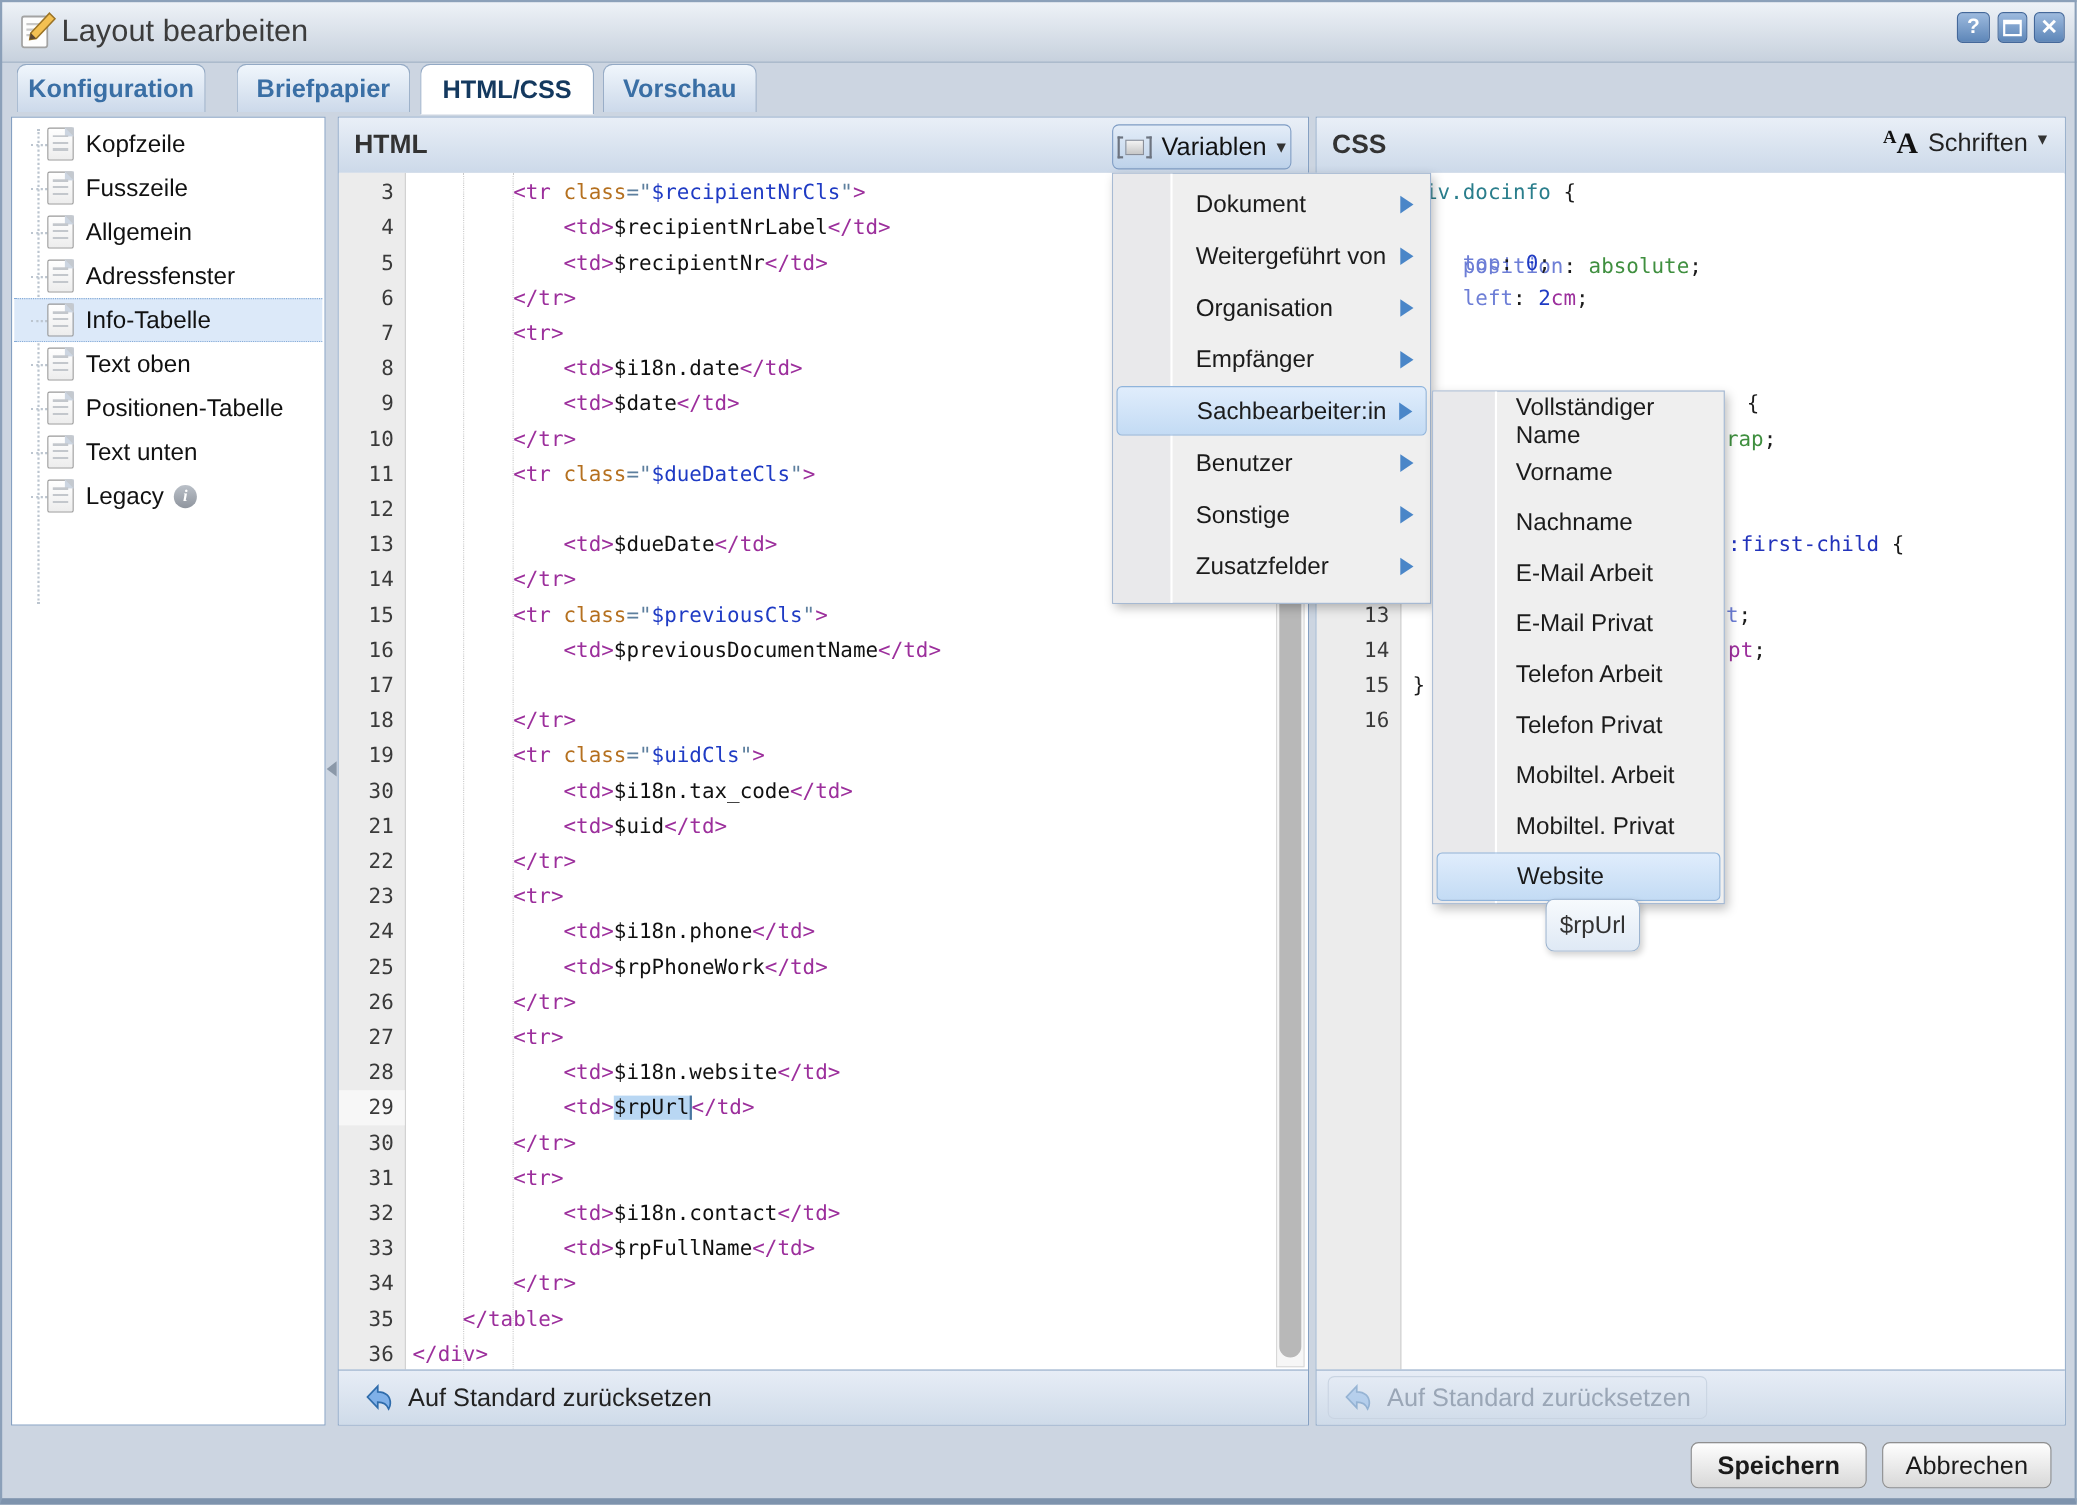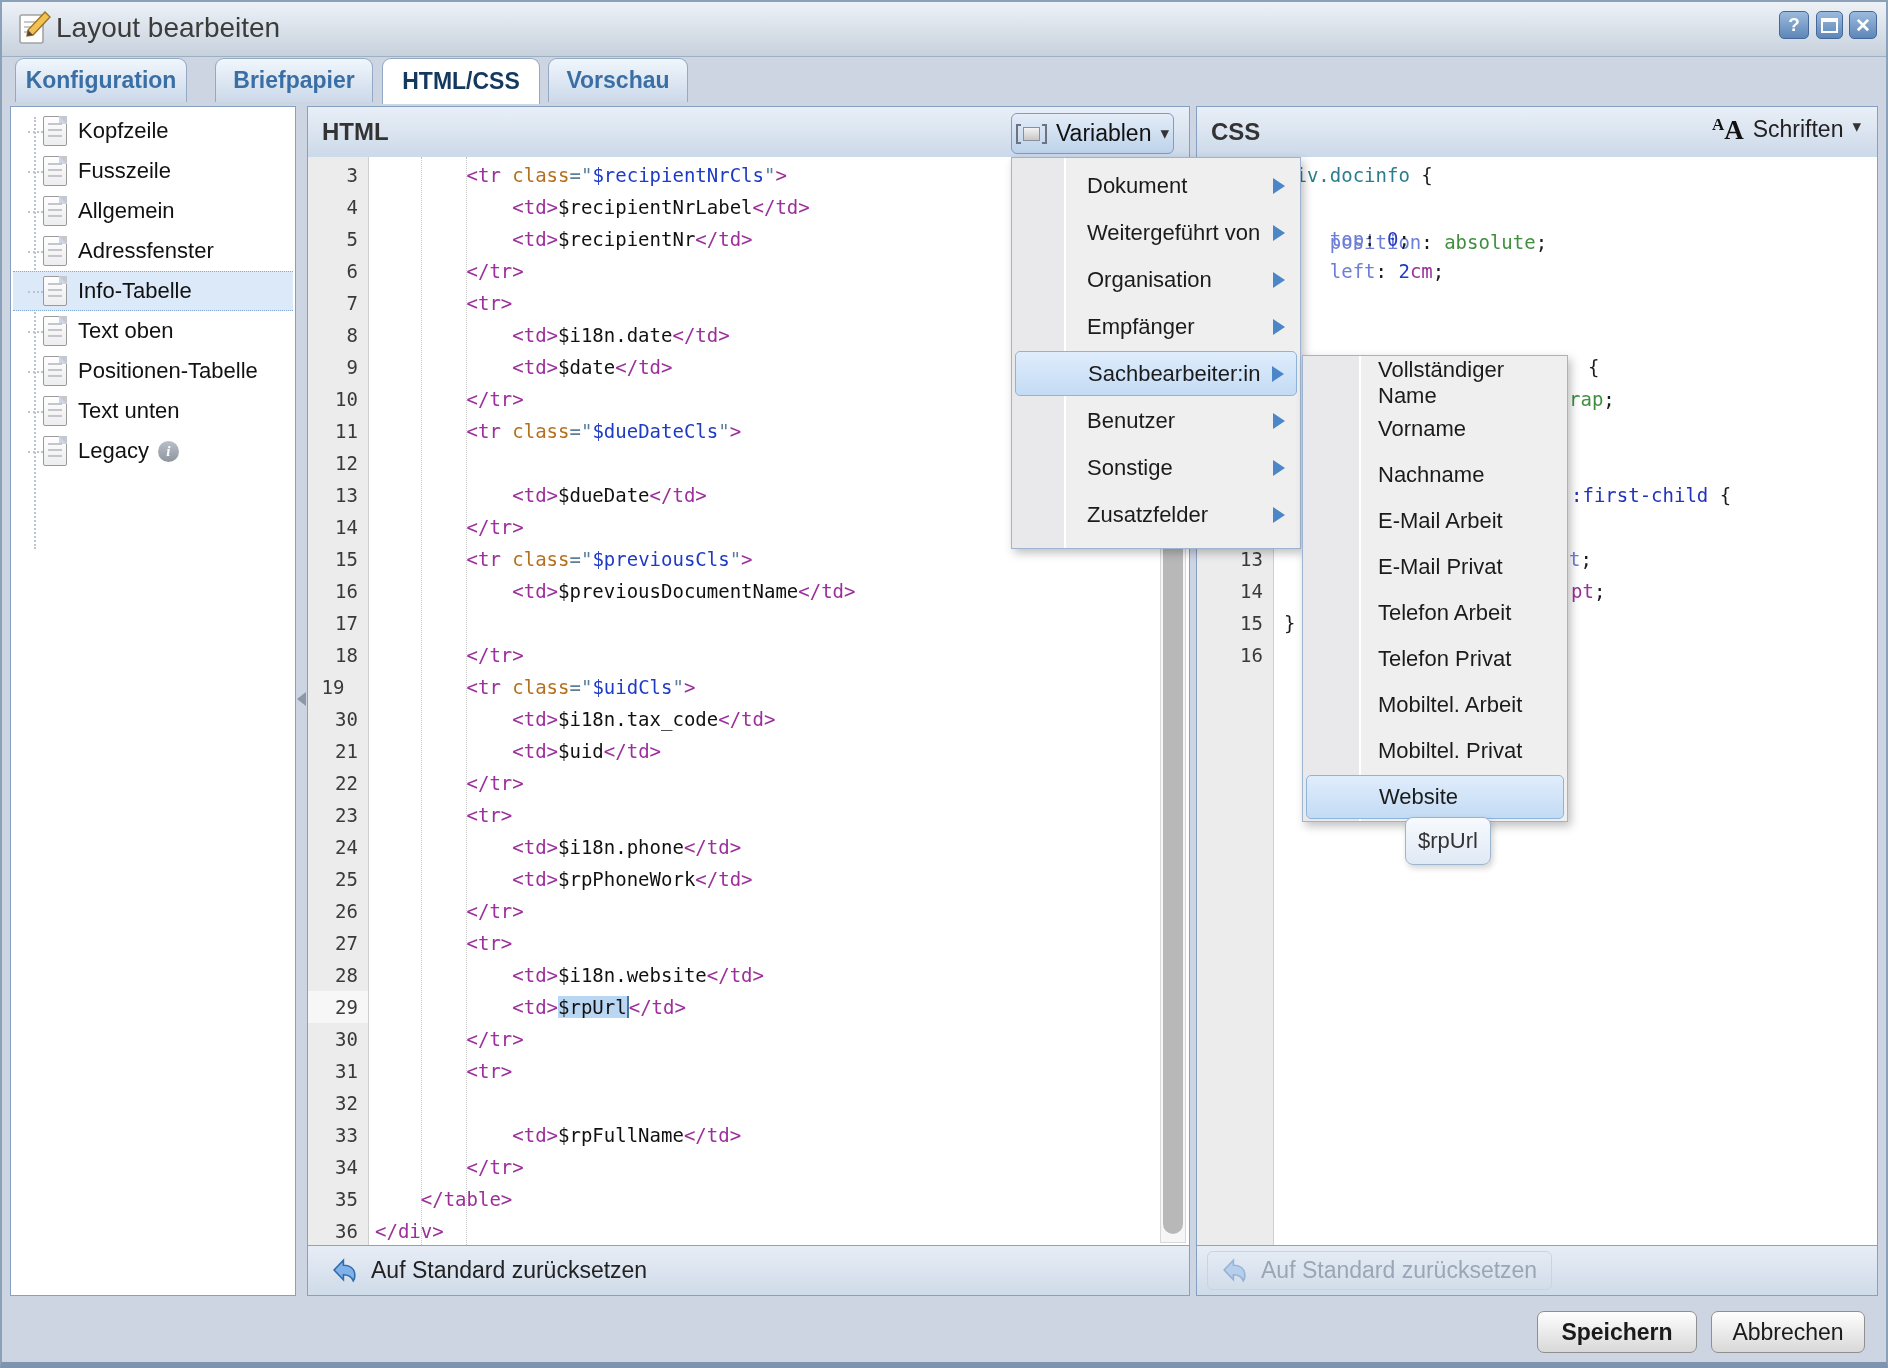--- a/index.html
+++ b/index.html
@@ -214,34 +214,34 @@
         <div class="crow" style="top: 194px;"><span class="ln" style="width: 60px;">9</span><span class="codetext" style="left: 67px;"><span class="tk-txt">            </span><span class="tk-tag">&lt;td&gt;</span><span class="tk-txt">$date</span><span class="tk-tag">&lt;/td&gt;</span></span></div>
         <div class="crow" style="top: 226px;"><span class="ln" style="width: 60px;">10</span><span class="codetext" style="left: 67px;"><span class="tk-txt">        </span><span class="tk-tag">&lt;/tr&gt;</span></span></div>
         <div class="crow" style="top: 258px;"><span class="ln" style="width: 60px;">11</span><span class="codetext" style="left: 67px;"><span class="tk-txt">        </span><span class="tk-tag">&lt;tr </span><span class="tk-attr">class</span><span class="tk-pun">="</span><span class="tk-str">$dueDateCls</span><span class="tk-pun">"</span><span class="tk-tag">&gt;</span></span></div>
         <div class="crow" style="top: 290px;"><span class="ln" style="width: 60px;">12</span></div>
         <div class="crow" style="top: 322px;"><span class="ln" style="width: 60px;">13</span><span class="codetext" style="left: 67px;"><span class="tk-txt">            </span><span class="tk-tag">&lt;td&gt;</span><span class="tk-txt">$dueDate</span><span class="tk-tag">&lt;/td&gt;</span></span></div>
         <div class="crow" style="top: 354px;"><span class="ln" style="width: 60px;">14</span><span class="codetext" style="left: 67px;"><span class="tk-txt">        </span><span class="tk-tag">&lt;/tr&gt;</span></span></div>
         <div class="crow" style="top: 386px;"><span class="ln" style="width: 60px;">15</span><span class="codetext" style="left: 67px;"><span class="tk-txt">        </span><span class="tk-tag">&lt;tr </span><span class="tk-attr">class</span><span class="tk-pun">="</span><span class="tk-str">$previousCls</span><span class="tk-pun">"</span><span class="tk-tag">&gt;</span></span></div>
         <div class="crow" style="top: 418px;"><span class="ln" style="width: 60px;">16</span><span class="codetext" style="left: 67px;"><span class="tk-txt">            </span><span class="tk-tag">&lt;td&gt;</span><span class="tk-txt">$previousDocumentName</span><span class="tk-tag">&lt;/td&gt;</span></span></div>
         <div class="crow" style="top: 450px;"><span class="ln" style="width: 60px;">17</span></div>
         <div class="crow" style="top: 482px;"><span class="ln" style="width: 60px;">18</span><span class="codetext" style="left: 67px;"><span class="tk-txt">        </span><span class="tk-tag">&lt;/tr&gt;</span></span></div>
-        <div class="crow" style="top: 514px;"><span class="ln" style="width: 60px; text-align: center;">19</span><span class="codetext" style="left: 67px;"><span class="tk-txt">        </span><span class="tk-tag">&lt;tr </span><span class="tk-attr">class</span><span class="tk-pun">="</span><span class="tk-str">$uidCls</span><span class="tk-pun">"</span><span class="tk-tag">&gt;</span></span></div>
+        <div class="crow" style="top: 514px;"><span class="ln" style="width: 60px;">19</span><span class="codetext" style="left: 67px;"><span class="tk-txt">        </span><span class="tk-tag">&lt;tr </span><span class="tk-attr">class</span><span class="tk-pun">="</span><span class="tk-str">$uidCls</span><span class="tk-pun">"</span><span class="tk-tag">&gt;</span></span></div>
         <div class="crow" style="top: 546px;"><span class="ln" style="width: 60px;">30</span><span class="codetext" style="left: 67px;"><span class="tk-txt">            </span><span class="tk-tag">&lt;td&gt;</span><span class="tk-txt">$i18n.tax_code</span><span class="tk-tag">&lt;/td&gt;</span></span></div>
         <div class="crow" style="top: 578px;"><span class="ln" style="width: 60px;">21</span><span class="codetext" style="left: 67px;"><span class="tk-txt">            </span><span class="tk-tag">&lt;td&gt;</span><span class="tk-txt">$uid</span><span class="tk-tag">&lt;/td&gt;</span></span></div>
         <div class="crow" style="top: 610px;"><span class="ln" style="width: 60px;">22</span><span class="codetext" style="left: 67px;"><span class="tk-txt">        </span><span class="tk-tag">&lt;/tr&gt;</span></span></div>
         <div class="crow" style="top: 642px;"><span class="ln" style="width: 60px;">23</span><span class="codetext" style="left: 67px;"><span class="tk-txt">        </span><span class="tk-tag">&lt;tr&gt;</span></span></div>
         <div class="crow" style="top: 674px;"><span class="ln" style="width: 60px;">24</span><span class="codetext" style="left: 67px;"><span class="tk-txt">            </span><span class="tk-tag">&lt;td&gt;</span><span class="tk-txt">$i18n.phone</span><span class="tk-tag">&lt;/td&gt;</span></span></div>
         <div class="crow" style="top: 706px;"><span class="ln" style="width: 60px;">25</span><span class="codetext" style="left: 67px;"><span class="tk-txt">            </span><span class="tk-tag">&lt;td&gt;</span><span class="tk-txt">$rpPhoneWork</span><span class="tk-tag">&lt;/td&gt;</span></span></div>
         <div class="crow" style="top: 738px;"><span class="ln" style="width: 60px;">26</span><span class="codetext" style="left: 67px;"><span class="tk-txt">        </span><span class="tk-tag">&lt;/tr&gt;</span></span></div>
         <div class="crow" style="top: 770px;"><span class="ln" style="width: 60px;">27</span><span class="codetext" style="left: 67px;"><span class="tk-txt">        </span><span class="tk-tag">&lt;tr&gt;</span></span></div>
         <div class="crow" style="top: 802px;"><span class="ln" style="width: 60px;">28</span><span class="codetext" style="left: 67px;"><span class="tk-txt">            </span><span class="tk-tag">&lt;td&gt;</span><span class="tk-txt">$i18n.website</span><span class="tk-tag">&lt;/td&gt;</span></span></div>
         <div class="crow" style="top: 834px;"><span class="ln active" style="width: 60px;">29</span><span class="codetext" style="left: 67px;"><span class="tk-txt">            </span><span class="tk-tag">&lt;td&gt;</span><span class="tk-hl">$rpUrl</span><span class="tk-tag">&lt;/td&gt;</span></span></div>
         <div class="crow" style="top: 866px;"><span class="ln" style="width: 60px;">30</span><span class="codetext" style="left: 67px;"><span class="tk-txt">        </span><span class="tk-tag">&lt;/tr&gt;</span></span></div>
         <div class="crow" style="top: 898px;"><span class="ln" style="width: 60px;">31</span><span class="codetext" style="left: 67px;"><span class="tk-txt">        </span><span class="tk-tag">&lt;tr&gt;</span></span></div>
-        <div class="crow" style="top: 930px;"><span class="ln" style="width: 60px;">32</span></div>
+        <div class="crow" style="top: 930px;"><span class="ln" style="width: 60px;">32</span><span class="codetext" style="left: 67px;"><span class="tk-txt">            </span><span class="tk-tag">&lt;td&gt;</span><span class="tk-txt">$i18n.contact</span><span class="tk-tag">&lt;/td&gt;</span></span></div>
         <div class="crow" style="top: 962px;"><span class="ln" style="width: 60px;">33</span><span class="codetext" style="left: 67px;"><span class="tk-txt">            </span><span class="tk-tag">&lt;td&gt;</span><span class="tk-txt">$rpFullName</span><span class="tk-tag">&lt;/td&gt;</span></span></div>
         <div class="crow" style="top: 994px;"><span class="ln" style="width: 60px;">34</span><span class="codetext" style="left: 67px;"><span class="tk-txt">        </span><span class="tk-tag">&lt;/tr&gt;</span></span></div>
         <div class="crow" style="top: 1026px;"><span class="ln" style="width: 60px;">35</span><span class="codetext" style="left: 67px;"><span class="tk-txt">    </span><span class="tk-tag">&lt;/table&gt;</span></span></div>
         <div class="crow" style="top: 1058px;"><span class="ln" style="width: 60px;">36</span><span class="codetext" style="left: 67px;"><span class="tk-tag">&lt;/div&gt;</span></span></div>
       </div>
     <div class="vsb" style="right:3px;top:2px;bottom:2px">
       <div class="thumb" style="top:58px;bottom:8px"></div>
     </div>
   </div>
   <div class="resetbar">

